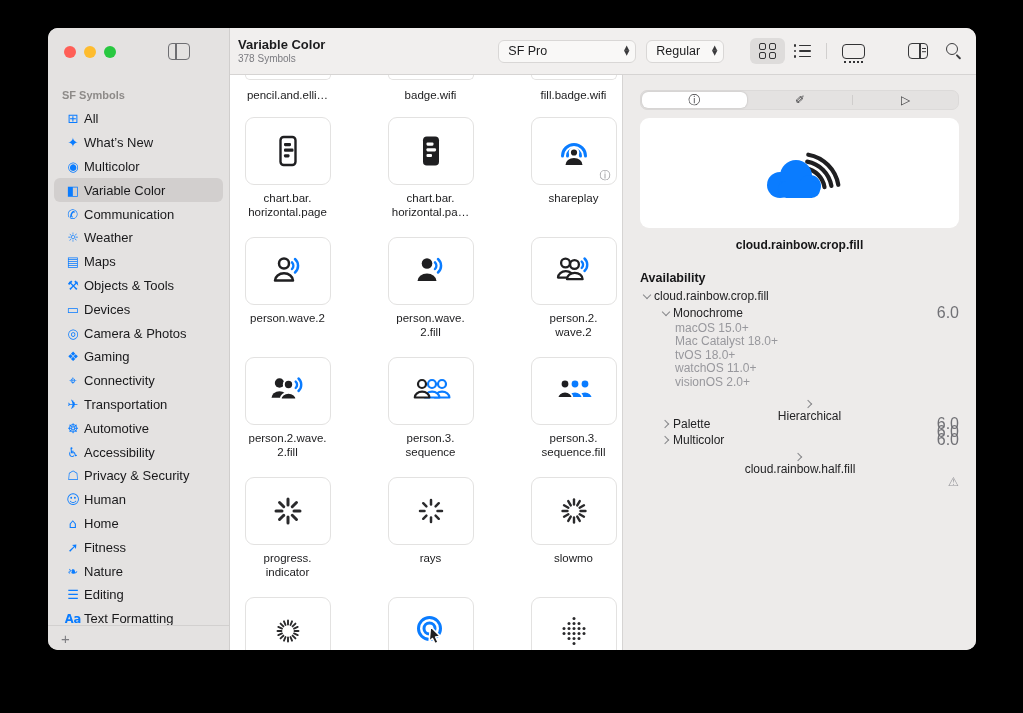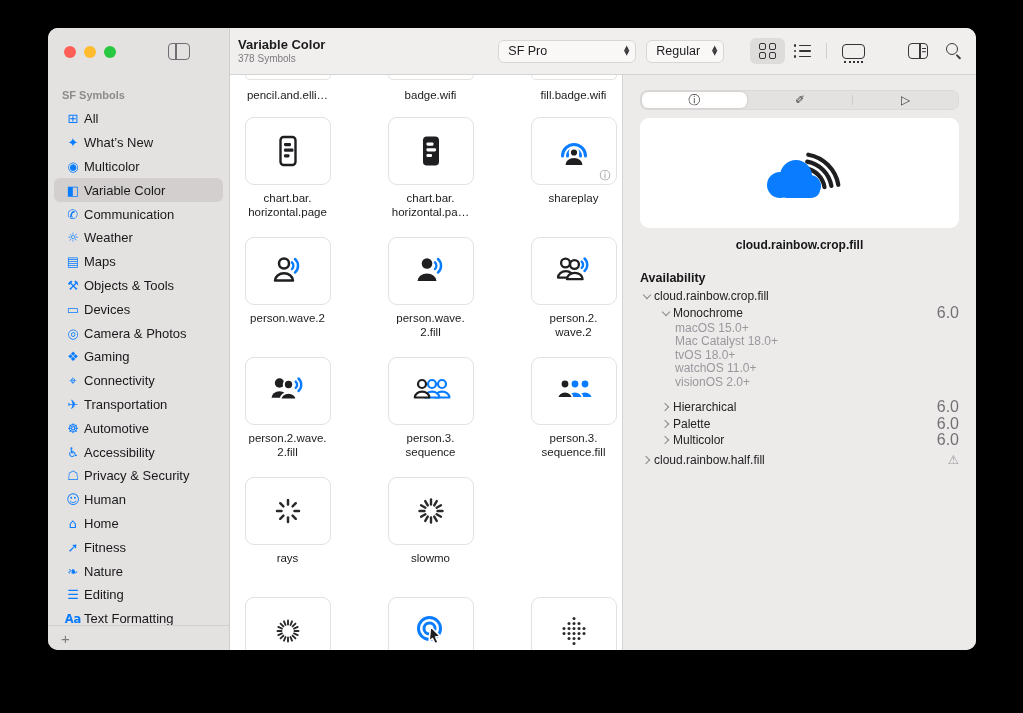--- a/index.html
+++ b/index.html
@@ -77,21 +77,21 @@
   .preview-card { margin-top:8px; height:110px; background:#fff; border-radius:9px; display:flex; align-items:center; justify-content:center; }
   .preview-caption { margin-top:10px; text-align:center; font-size:12px; font-weight:700; color:#161618; }
   .avail-header { margin-top:19px; font-size:12.5px; font-weight:700; color:#161618; }
   .trow { display:flex; align-items:center; height:16.5px; font-size:12px; color:#232325; }
   .trow.l1 { padding-left:1px; margin-top:3px; }
   .trow.l2 { padding-left:20px; }
   .ver { margin-left:auto; color:#717176; font-size:16px; }
   .warn { margin-left:auto; color:#97979b; font-size:12.5px; font-family:"DejaVu Sans",sans-serif; line-height:1; }
   .plat { padding-left:35px; margin-top:1px; }
   .plat div { font-size:12px; color:#98989d; line-height:13.4px; }
-  .gap-md { margin-top:10px; }
+  .gap-md { margin-top:10px;flex-direction:column; }
   .chev { width:13px; height:10px; position:relative; flex-shrink:0; display:inline-block; }
   .chev::before { content:""; position:absolute; width:5px; height:5px; border-right:1.5px solid #87878b; border-bottom:1.5px solid #87878b; }
   .chev.down::before { left:2.5px; top:1px; transform:rotate(45deg); }
   .chev.right::before { left:1.5px; top:2px; transform:rotate(-45deg); }
 
   svg { display:block; }
 </style>
 </head>
 <body>
 
@@ -385,20 +385,38 @@
                       <circle cx="11" cy="13" r="4.3" fill="#1f1f21" stroke="#fff" stroke-width="1.8"></circle>
                       <path d="M3.5 26.8 a7.5 6.1 0 0 1 15 0 z" fill="#1f1f21" stroke="#fff" stroke-width="1.8"></path>
                     </svg>
                   </div>
                 <div class="cell-label">person.3.
 sequence.fill</div>
               </div>
             </div>
 
             <div class="grow">
+              <div class="cell">
+                <div class="card">
+                    <svg width="40" height="40" viewBox="0 0 40 40">
+                      <g stroke="#2a2a2c" stroke-width="3" stroke-linecap="round">
+                        <line x1="20" y1="8" x2="20" y2="14"></line>
+                        <line x1="20" y1="8" x2="20" y2="14" transform="rotate(45 20 20)"></line>
+                        <line x1="20" y1="8" x2="20" y2="14" transform="rotate(90 20 20)"></line>
+                        <line x1="20" y1="8" x2="20" y2="14" transform="rotate(135 20 20)"></line>
+                        <line x1="20" y1="8" x2="20" y2="14" transform="rotate(180 20 20)"></line>
+                        <line x1="20" y1="8" x2="20" y2="14" transform="rotate(225 20 20)"></line>
+                        <line x1="20" y1="8" x2="20" y2="14" transform="rotate(270 20 20)"></line>
+                        <line x1="20" y1="8" x2="20" y2="14" transform="rotate(315 20 20)"></line>
+                      </g>
+                    </svg>
+                  </div>
+                <div class="cell-label">progress.
+indicator</div>
+              </div>
               <div class="cell">
                 <div class="card">
                     <svg width="40" height="40" viewBox="0 0 40 40">
                       <g stroke="#2a2a2c" stroke-width="2.5" stroke-linecap="round">
                         <line x1="20" y1="9" x2="20" y2="13.5"></line>
                         <line x1="20" y1="9" x2="20" y2="13.5" transform="rotate(45 20 20)"></line>
                         <line x1="20" y1="9" x2="20" y2="13.5" transform="rotate(90 20 20)"></line>
                         <line x1="20" y1="9" x2="20" y2="13.5" transform="rotate(135 20 20)"></line>
                         <line x1="20" y1="9" x2="20" y2="13.5" transform="rotate(180 20 20)"></line>
                         <line x1="20" y1="9" x2="20" y2="13.5" transform="rotate(225 20 20)"></line>

